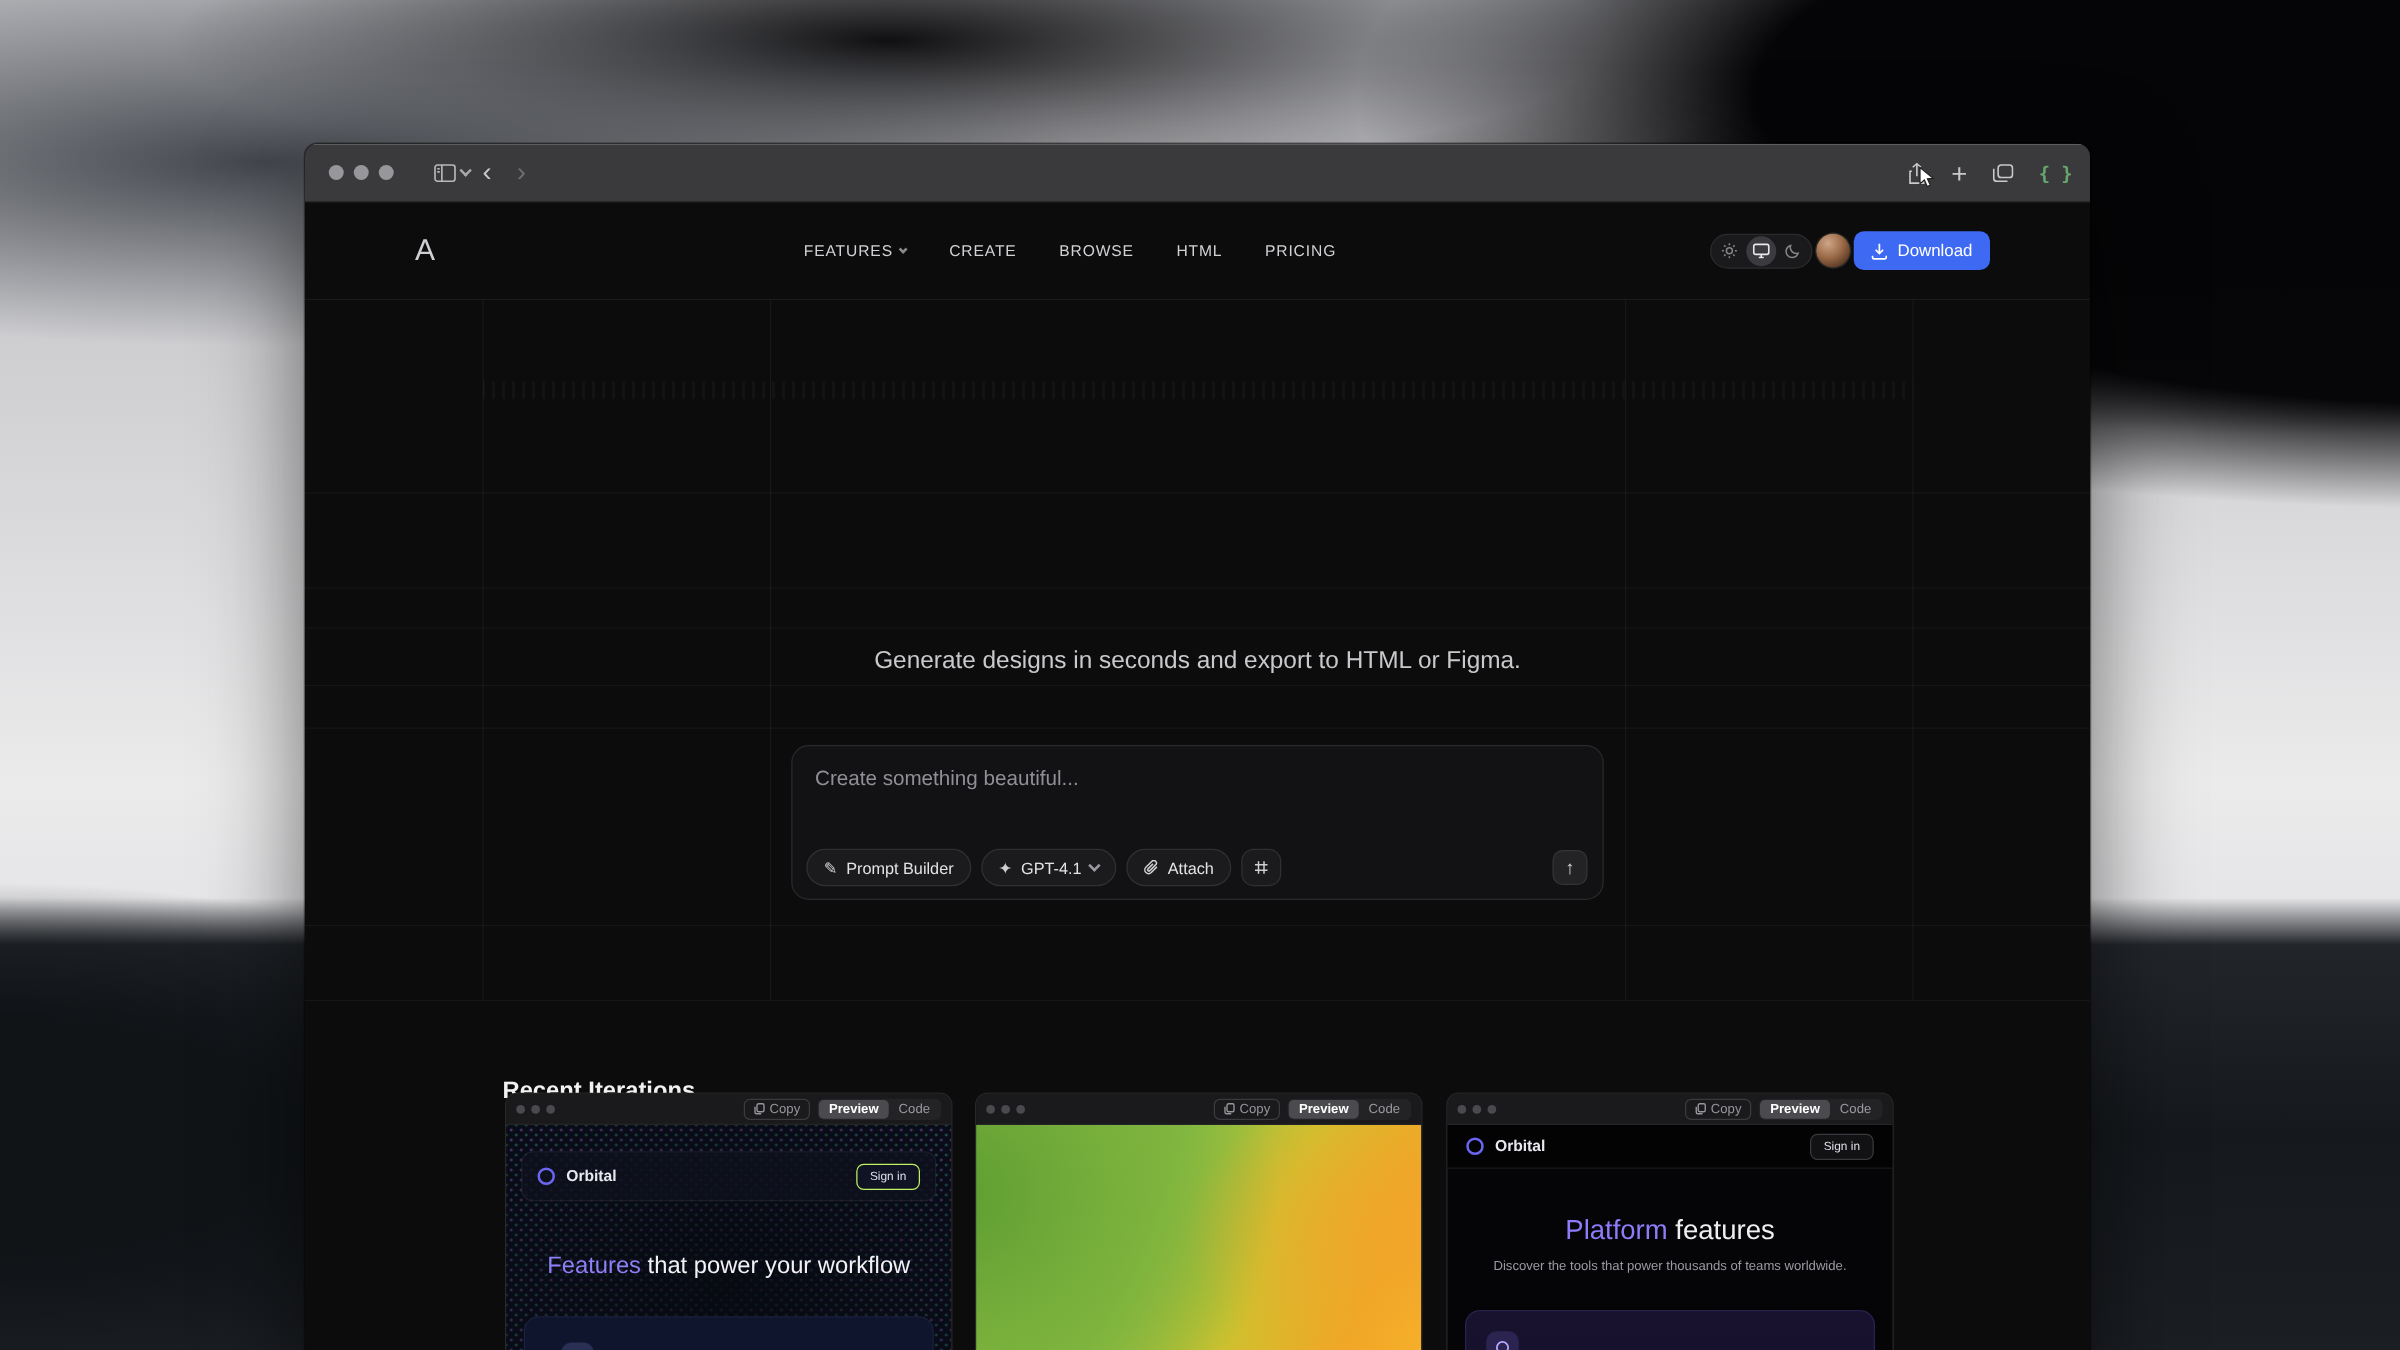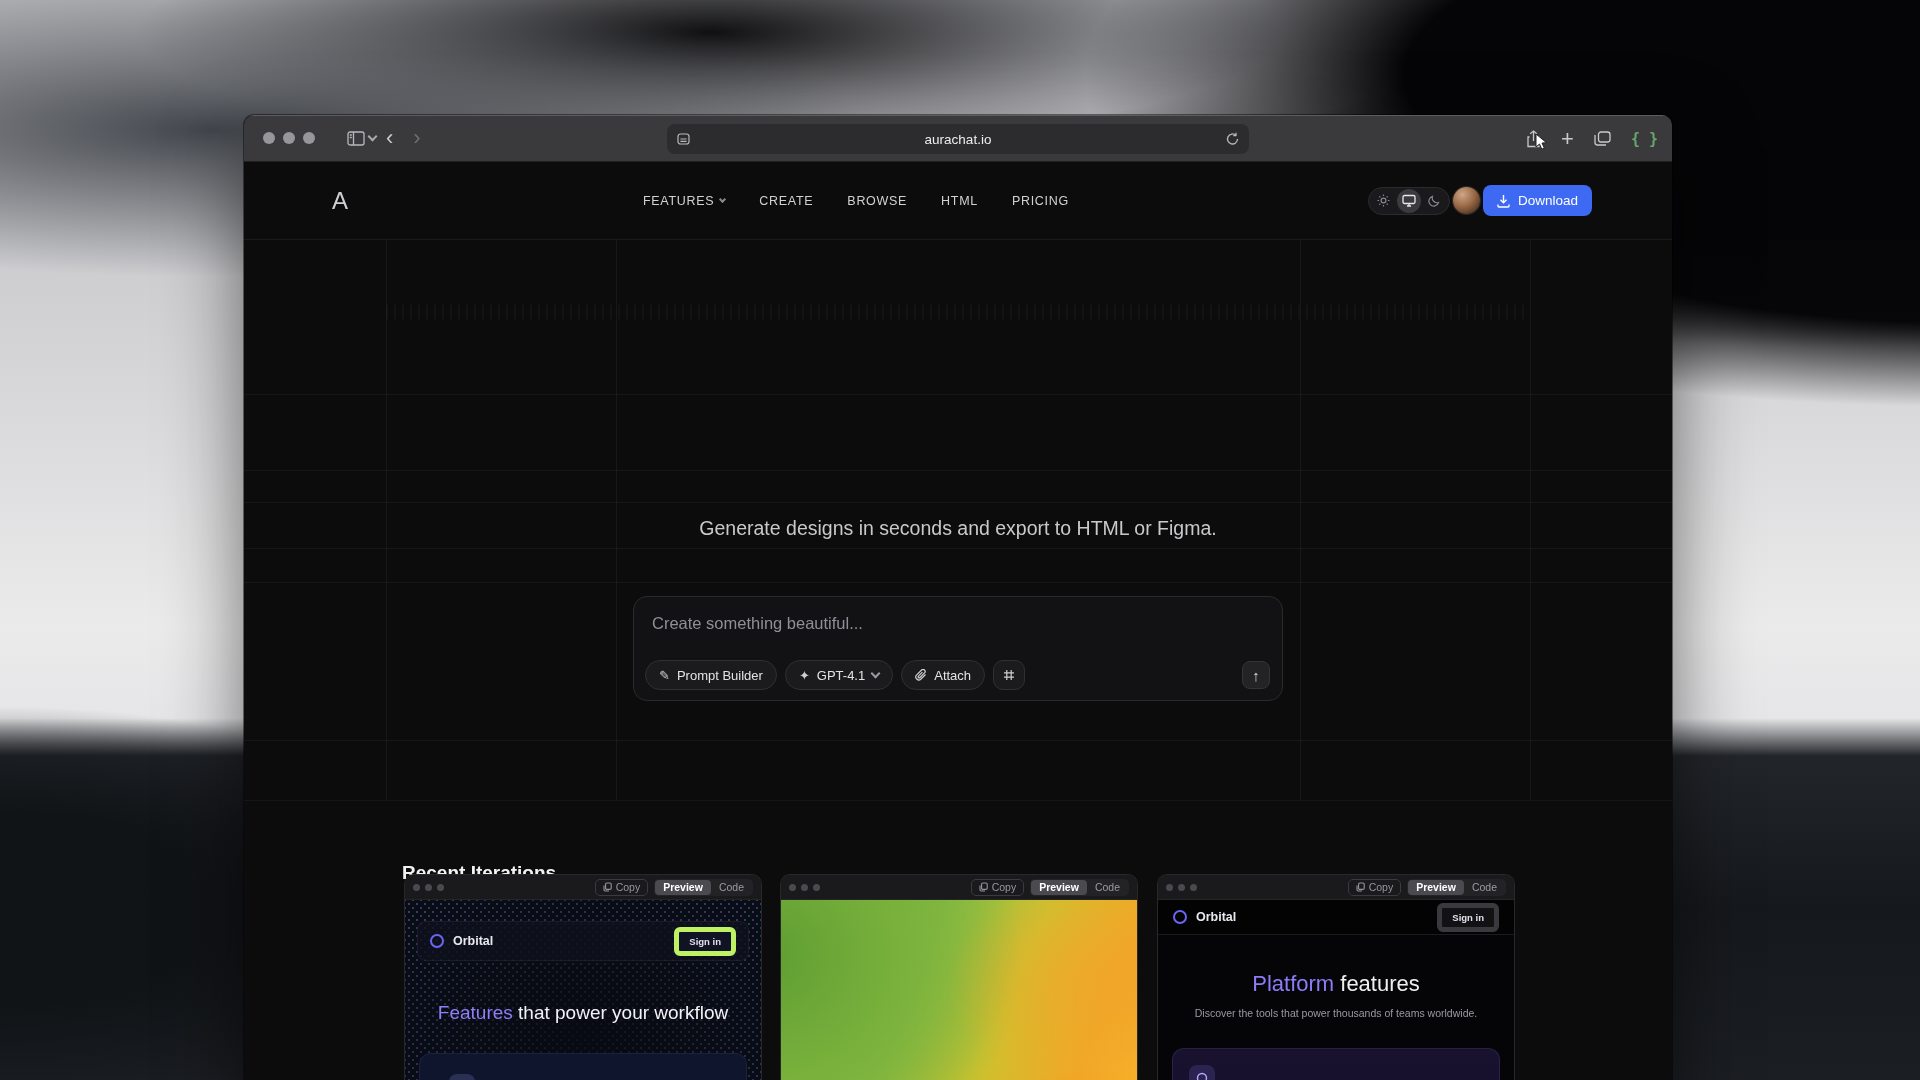--- a/index.html
+++ b/index.html
@@ -68,21 +68,21 @@
   .vline { position:absolute; width:1px; top:78px; height:560px; background:rgba(255,255,255,.05); }
   .hline { position:absolute; left:0; right:0; height:1px; background:rgba(255,255,255,.045); }
   .ticks { position:absolute; left:142px; right:142px; top:143px; height:14px; opacity:.5; filter:blur(.6px);
     background:repeating-linear-gradient(90deg, rgba(255,255,255,.06) 0 2px, transparent 2px 8px); }
 
   .hero-title { position:absolute; left:0; width:100%; top:242px; text-align:center;
     font-size:55px; font-weight:500; letter-spacing:-1.5px; color:#f7f7f8; }
   .hero-sub { position:absolute; left:0; width:100%; top:355px; text-align:center;
     font-size:19.5px; color:#c9c9cd; }
 
-  .prompt-box { position:absolute; left:389px; top:434px; width:650px; height:105px;
+  .prompt-box { position:absolute; left:389px; top:434px; width:650px; height:124px;
     background:#121214; border:1px solid #2a2a2d; border-radius:14px; }
   .prompt-input { position:absolute; inset:0; background:transparent; border:none; resize:none; outline:none;
     padding:17px 18px; font-family:"Liberation Sans", sans-serif; font-size:16.5px; color:#e8e8ea; }
   .prompt-input::placeholder { color:#8f8f96; }
   .prompt-toolbar { position:absolute; left:11px; bottom:10px; display:flex; align-items:center; gap:8px; }
   .pill { height:30px; display:flex; align-items:center; gap:7px; padding:0 13px;
     background:#1b1b1e; border:1px solid #303034; border-radius:15px;
     color:#e3e3e5; font-size:13px; font-weight:500; }
   .pill .ico { color:#cfcfd1; font-size:13px; display:flex; }
   .pill.square { width:32px; padding:0; justify-content:center; border-radius:10px; }
@@ -113,21 +113,21 @@
       radial-gradient(rgba(94,234,212,.35) 1px, transparent 1.4px);
     background-size:8px 8px, 8px 8px; background-position:0 0, 4px 4px; }
   .dotgrid-fade { position:absolute; inset:0;
     background:radial-gradient(75% 58% at 50% 42%, rgba(8,10,18,.92) 0%, rgba(8,10,18,.15) 100%); }
   .mini-nav { position:absolute; left:12px; right:12px; top:21px; height:40px; border-radius:9px;
     background:rgba(14,17,30,.78); border:1px solid rgba(255,255,255,.06);
     display:flex; align-items:center; padding:0 12px; }
   .ring { width:14px; height:14px; border:2px solid #6b66f2; border-radius:50%; }
   .brand { margin-left:9px; font-size:12.5px; color:#e8e8f0;font-weight:bold; }
   .signin { margin-left:auto; padding:4px 10px; border-radius:6px; font-size:9.5px; color:#e0e0ea;
-    border:5px solid #bef264; background:rgba(18,20,38,.85);font-weight:bold; }
+    border:1px solid #bef264; background:rgba(18,20,38,.85); }
   .c1-heading { position:absolute; left:0; width:100%; top:102px; text-align:center;
     font-size:19px; font-weight:500; color:#f2f2f6; }
   .accent { color:#8f7ff8; }
   .c1-panel { position:absolute; left:14px; right:14px; top:153px; height:160px;
     background:#10152e; border:1px solid rgba(120,120,200,.12); border-radius:12px; }
   .tile { position:absolute; left:29px; top:20px; width:26px; height:26px; border-radius:8px;
     background:#2a3054; display:flex; align-items:center; justify-content:center; color:#aab4ff; }
 
   
   .gradient-art { position:absolute; inset:0;
@@ -174,36 +174,20 @@
               <line x1="6.5" y1="1" x2="6.5" y2="14"></line>
             <line x1="2.8" y1="4" x2="4.8" y2="4"></line>
               <line x1="2.8" y1="6.5" x2="4.8" y2="6.5"></line>
           </svg>
         </span>
         <span class="css-chevron"></span>
       </div>
       <span class="navbtn">‹</span>
       <span class="navbtn dim">›</span>
 
-      <div class="urlbar">
-        <span class="chrome-ico">
-          <svg width="13" height="12" viewBox="0 0 13 12" fill="none" stroke="#b9b9bd" stroke-width="1.2">
-            <rect x="1" y="1" width="11" height="10" rx="2.5"></rect>
-            <line x1="3.4" y1="6" x2="9.6" y2="6"></line>
-              <line x1="3.4" y1="8.4" x2="9.6" y2="8.4"></line>
-          </svg>
-        </span>
-        <span class="url-text">aurachat.io</span>
-        <span class="chrome-ico">
-          <svg width="13" height="14" viewBox="0 0 13 14" fill="none" stroke="#b9b9bd" stroke-width="1.3">
-            <path d="M11.5 7a5 5 0 1 1-1.6-3.7"></path>
-              <path d="M10 .8v2.8H7.2" stroke-linejoin="round"></path>
-          </svg>
-        </span>
-      </div>
 
       <div class="chrome-right">
         <span class="chrome-ico">
           <svg width="15" height="18" viewBox="0 0 15 18" fill="none" stroke="#c9c9cd" stroke-width="1.3">
             <path d="M7.5 1v10"></path>
               <path d="M4.2 3.8 7.5 1l3.3 2.8"></path>
             <path d="M3.5 7H2v9.5h11V7h-1.5"></path>
           </svg>
         </span>
         <span class="navbtn" style="padding:0">+</span>

